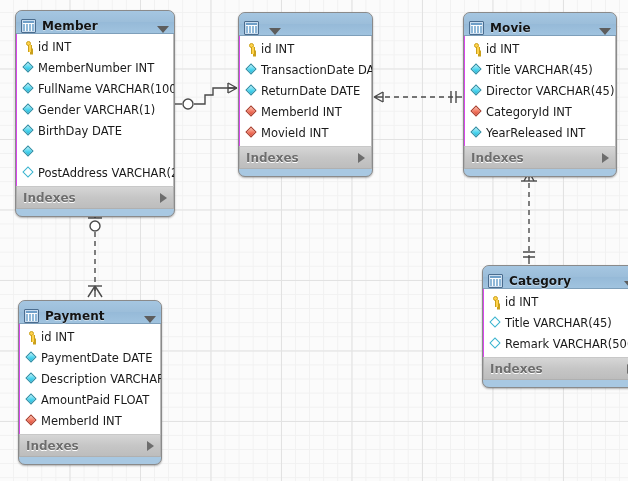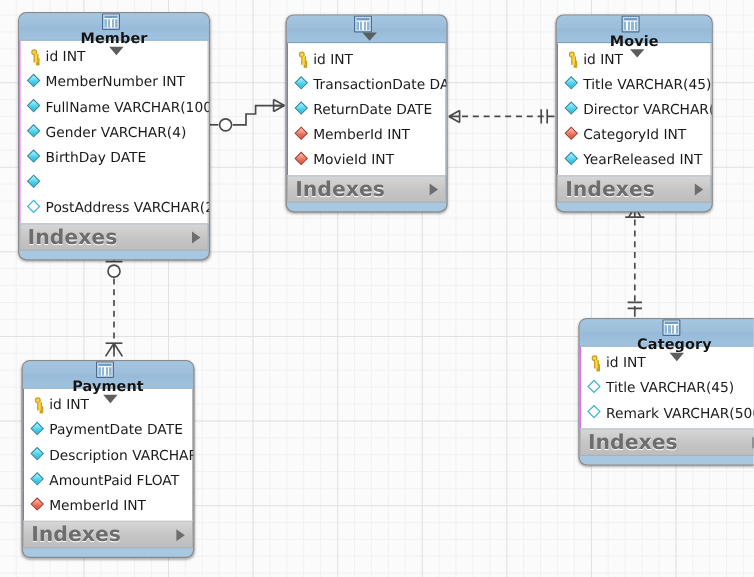--- a/index.html
+++ b/index.html
@@ -31,23 +31,23 @@
     background:#a8c8e2;
     box-shadow:0 1px 2px rgba(0,0,0,.30);
     box-sizing:border-box;
     padding-bottom:7px;
     overflow:hidden;
   }
   .tbl-head{
     height:22px;
     background:linear-gradient(to bottom,#a5c6e1 0%,#9cbeda 48%,#96bad8 52%,#a0c3df 100%);
     border-bottom:1px solid #7e9fba;
-    display:flex;align-items:center;
+    display:flex;align-items:flex-end;
     padding:0 5px 0 5px;
-    border-top-left-radius:6px;border-top-right-radius:6px;flex-direction:column;
+    border-top-left-radius:6px;border-top-right-radius:6px;
   }
   .tbl-ico{
     width:13px;height:12px;flex:0 0 auto;margin-right:6px;
     background:#fdfdfd;
     border:1px solid #4a6c8e;
     border-radius:1px;
     position:relative;
     box-shadow:inset 0 0 0 1px #c9dcee;
   }
   .tbl-ico:before{
@@ -101,21 +101,21 @@
   .ico-hollow .dia{background:#ffffff;border:1px solid #3ab4cf;}
   .ico-red .dia{background:linear-gradient(135deg,#ffc2b0 0%,#f0705a 60%,#d94b36 100%);border:1px solid #a73a29;}
 
   .tbl-idx{
     height:21px;
     background:linear-gradient(to bottom,#d6d6d6 0%,#c6c6c6 50%,#bdbdbd 100%);
     border:1px solid #b0b0b0;border-top:1px solid #c8c8c8;
     display:flex;align-items:center;padding:0 6px 0 6px;
   }
   .idx-txt{
-    flex:1 1 auto;font-size:17px;font-weight:bold;color:#6d6d6d;
+    flex:1 1 auto;font-size:12px;font-weight:bold;color:#6d6d6d;
     text-shadow:0 1px 0 #ffffff;
   }
   .idx-arrow{
     width:0;height:0;flex:0 0 auto;
     border-top:5px solid transparent;border-bottom:5px solid transparent;
     border-left:7px solid #6d6d6d;
   }
 
   
   .rel{position:absolute;}
@@ -170,21 +170,21 @@
         <div class="col">
           <span class="ico ico-cyan">
             <i class="dia"></i>
           </span>
           <span class="col-txt">FullName VARCHAR(100)</span>
         </div>
         <div class="col">
           <span class="ico ico-cyan">
             <i class="dia"></i>
           </span>
-          <span class="col-txt">Gender VARCHAR(4)</span>
+          <span class="col-txt">Gender VARCHAR(1)</span>
         </div>
         <div class="col">
           <span class="ico ico-cyan">
             <i class="dia"></i>
           </span>
           <span class="col-txt">BirthDay DATE</span>
         </div>
         <div class="col">
           <span class="ico ico-cyan">
             <i class="dia"></i>
@@ -235,21 +235,21 @@
             <i class="dia"></i>
           </span>
           <span class="col-txt">MovieId INT</span>
         </div>
       </div>
       <div class="tbl-idx">
         <span class="idx-txt">Indexes</span>
         <span class="idx-arrow"></span>
       </div>
     </div>
-    <div class="tbl" style="left: 463px; top: 12px; width: 131px;">
+    <div class="tbl" style="left: 463px; top: 12px; width: 154px;">
       <div class="tbl-head">
         <span class="tbl-ico"></span>
         <span class="tbl-name">Movie</span>
         <span class="caret"></span>
       </div>
       <div class="tbl-body">
         <div class="col">
           <span class="ico ico-key"></span>
           <span class="col-txt">id INT</span>
         </div>

